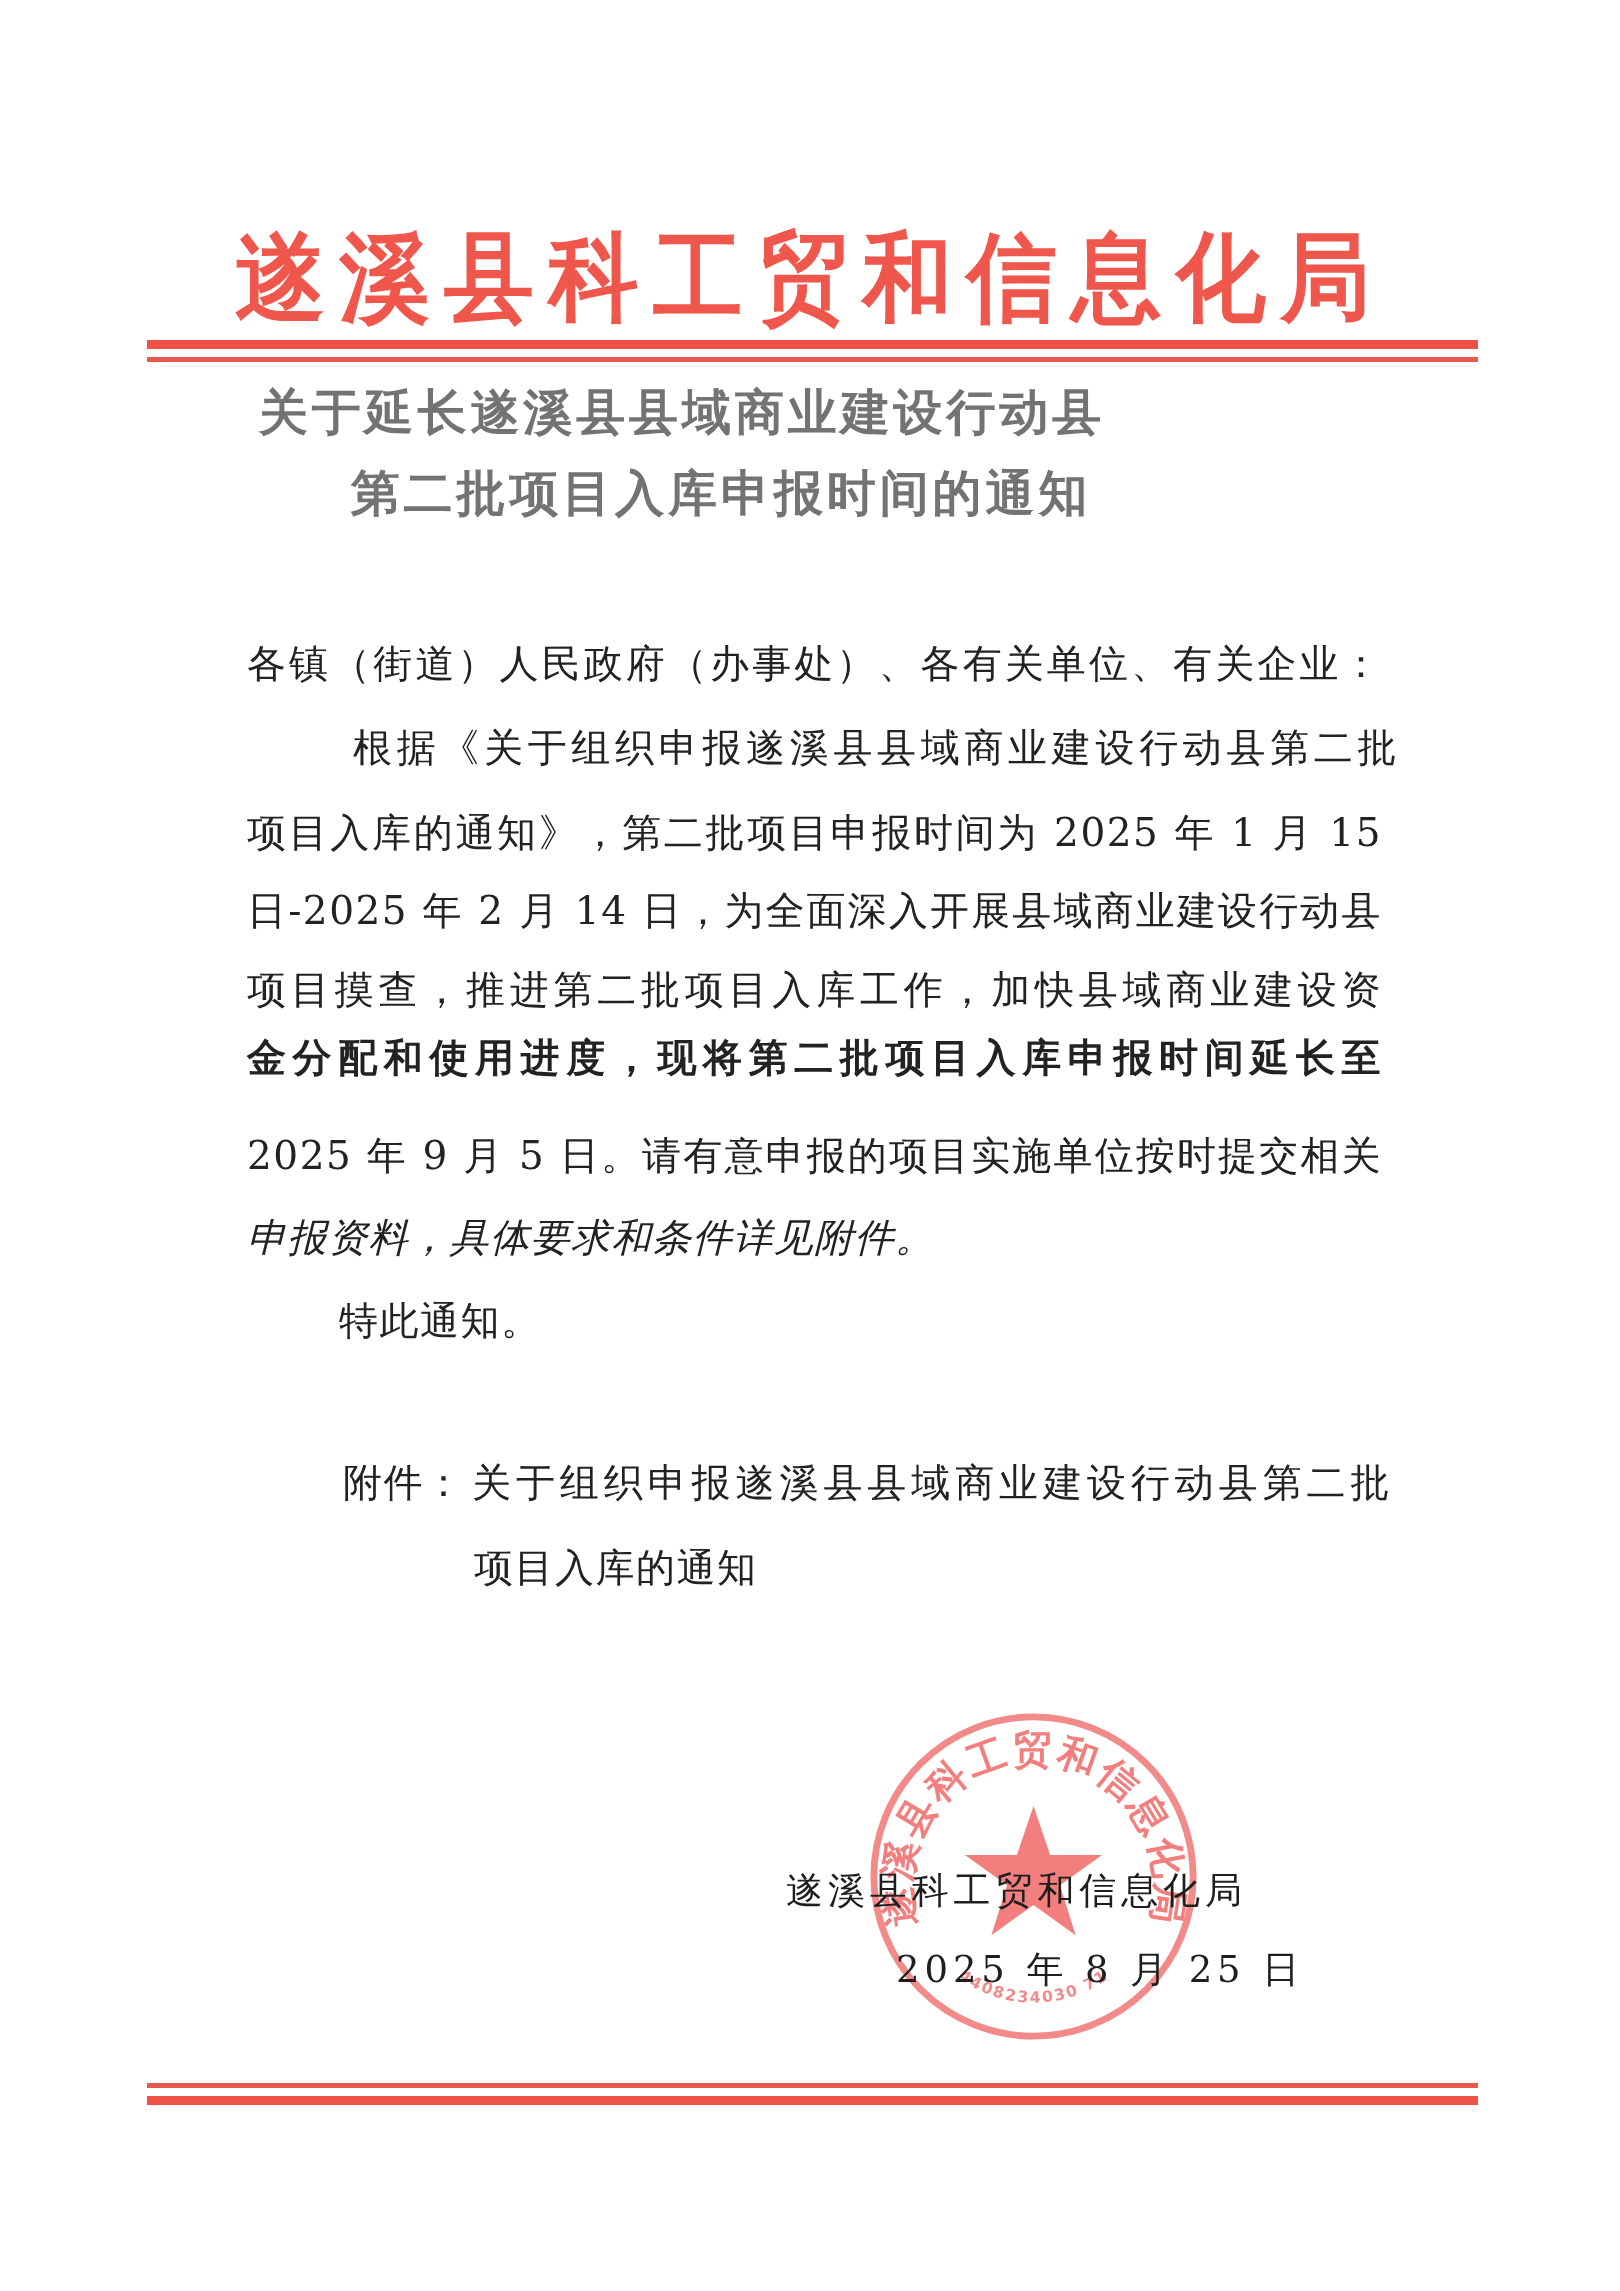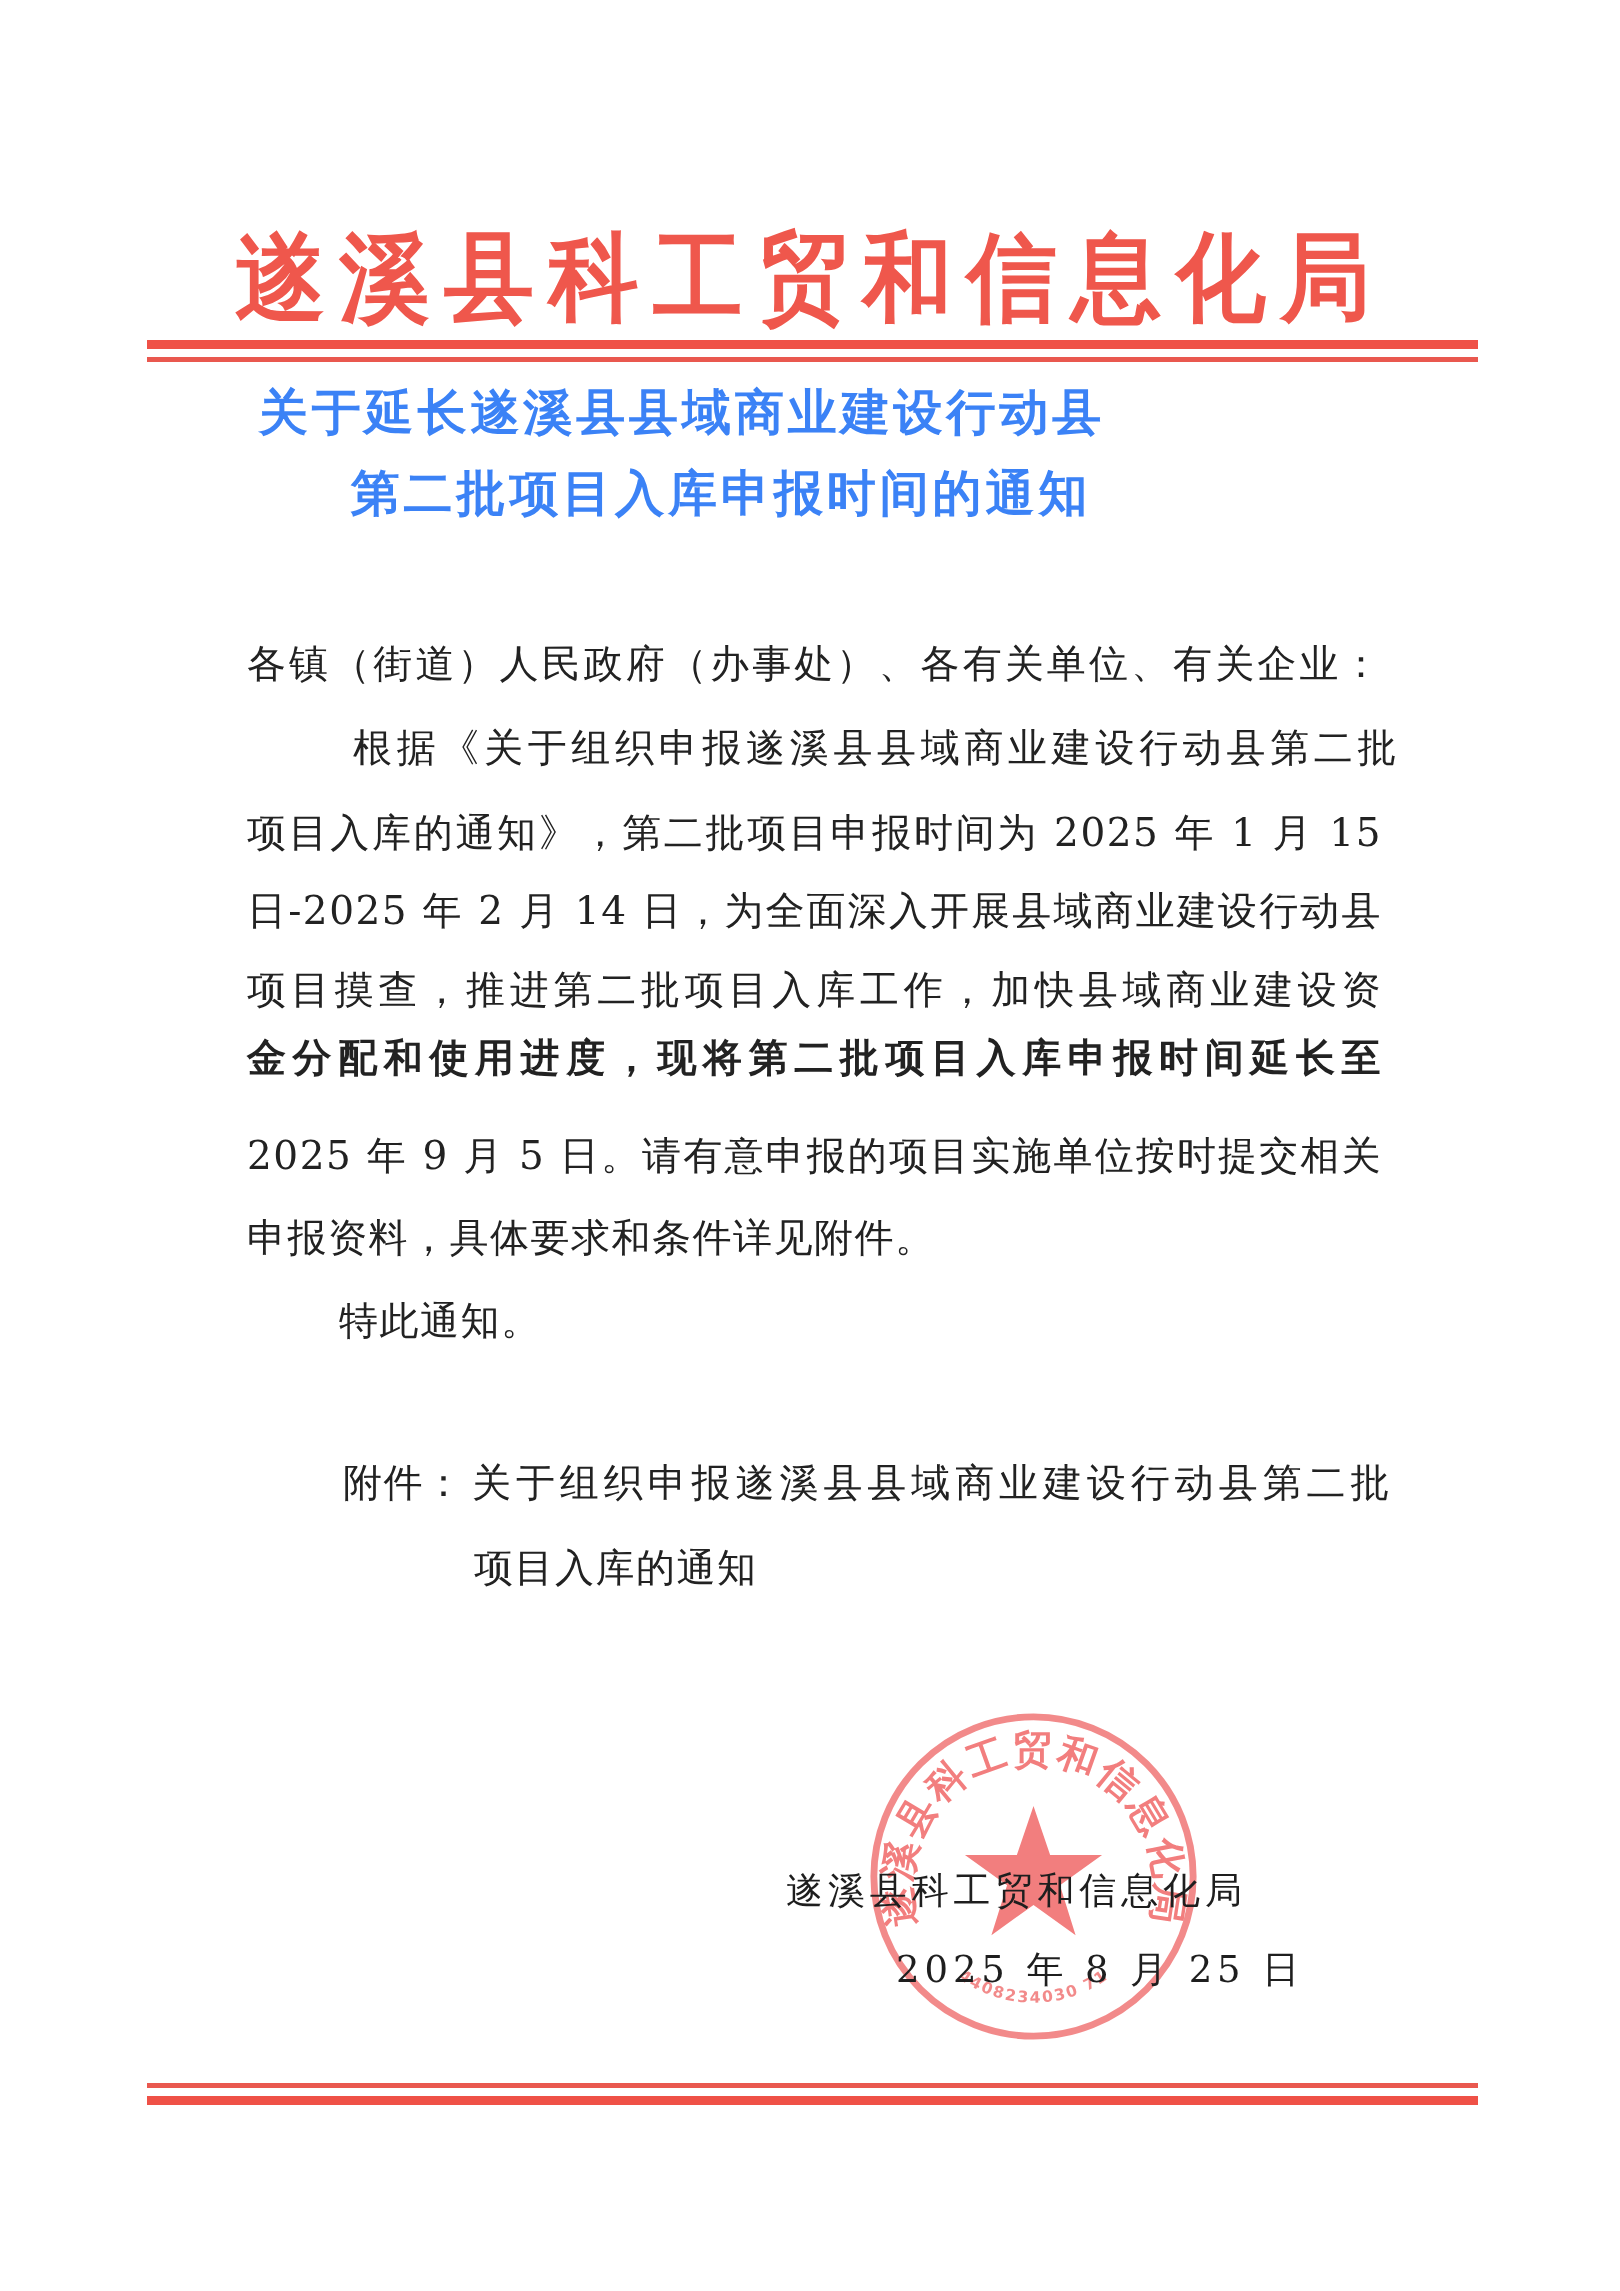--- a/index.html
+++ b/index.html
@@ -10,21 +10,21 @@
   .org-header { left: 235px; top: 218px; width: 1149px; height: 108px;
     font-family: "DejaVu Serif", "Liberation Serif", serif; font-weight: bold;
     font-size: 90px; line-height: 108px; color: #ef574c; letter-spacing: 13.7px;
     text-align: justify; text-align-last: justify; transform: scaleY(1.08); transform-origin: top left; }
 
   .rule { position: absolute; left: 147px; width: 1331px; }
   .rule.thick { height: 8.8px; background: #ef5147; }
   .rule.thin  { height: 4.9px; background: #e9584f; }
 
   .title { left: 0; width: 1364px; text-align: center; font-family: "DejaVu Sans", "Liberation Sans", sans-serif;
-    font-size: 49px; color: #3b82f6; letter-spacing: 3.9px; font-weight: bold; }
+    font-size: 49px; color: #737373; letter-spacing: 3.9px; font-weight: bold; }
 
   .body-line { font-size: 39px; line-height: 82px; height: 82px; color: #222; letter-spacing: 1.5px; }
   .justify { text-align: justify; text-align-last: justify; }
 
   .seal { left: 867px; top: 1710px; width: 333px; height: 333px; opacity: 0.78; }
   .sig { font-size: 37px; color: #1e1e1e; letter-spacing: 4.9px; }
 </style>
 </head>
 <body>
 
@@ -37,21 +37,21 @@
 <div class="abs title" style="top:461px;padding-left:39px;">第二批项目入库申报时间的通知</div>
 
 <div class="abs body-line justify" style="left:247px; width:1135px; top:623px;">各镇（街道）人民政府（办事处）、各有关单位、有关企业：</div>
 
 <div class="abs body-line justify" style="left:353px; width:1045px; top:707px;">根据《关于组织申报遂溪县县域商业建设行动县第二批</div>
 <div class="abs body-line justify" style="left:247px; width:1135px; top:792px;">项目入库的通知》，第二批项目申报时间为 2025 年 1 月 15</div>
 <div class="abs body-line justify" style="left:247px; width:1135px; top:870px;">日-2025 年 2 月 14 日，为全面深入开展县域商业建设行动县</div>
 <div class="abs body-line justify" style="left:247px; width:1135px; top:949px;">项目摸查，推进第二批项目入库工作，加快县域商业建设资</div>
 <div class="abs body-line justify" style="left:247px; width:1135px; top:1016px;font-weight:bold;">金分配和使用进度，现将第二批项目入库申报时间延长至</div>
 <div class="abs body-line justify" style="left:247px; width:1135px; top:1115px;">2025 年 9 月 5 日。请有意申报的项目实施单位按时提交相关</div>
-<div class="abs body-line" style="left:247px; top:1197px;">申报资料，具体要求和条件详见附件。</div>
+<div class="abs body-line" style="left:247px; top:1197px;font-style:italic;">申报资料，具体要求和条件详见附件。</div>
 
 <div class="abs body-line" style="left:339px; top:1280px;">特此通知。</div>
 
 <div class="abs body-line" style="left:343px; top:1442px;text-align:center;">附件：</div>
 <div class="abs body-line justify" style="left:472px; width:919px; top:1442px;">关于组织申报遂溪县县域商业建设行动县第二批</div>
 <div class="abs body-line" style="left:474px; top:1527px;">项目入库的通知</div>
 
 <div class="abs seal">
   <svg width="333" height="333" viewBox="0 0 340 340">
     <defs>

